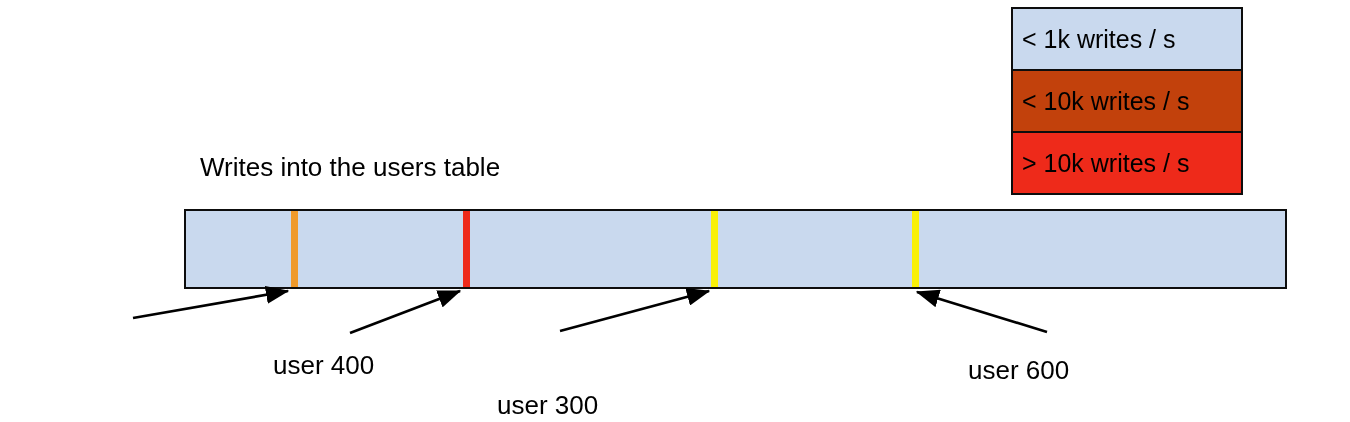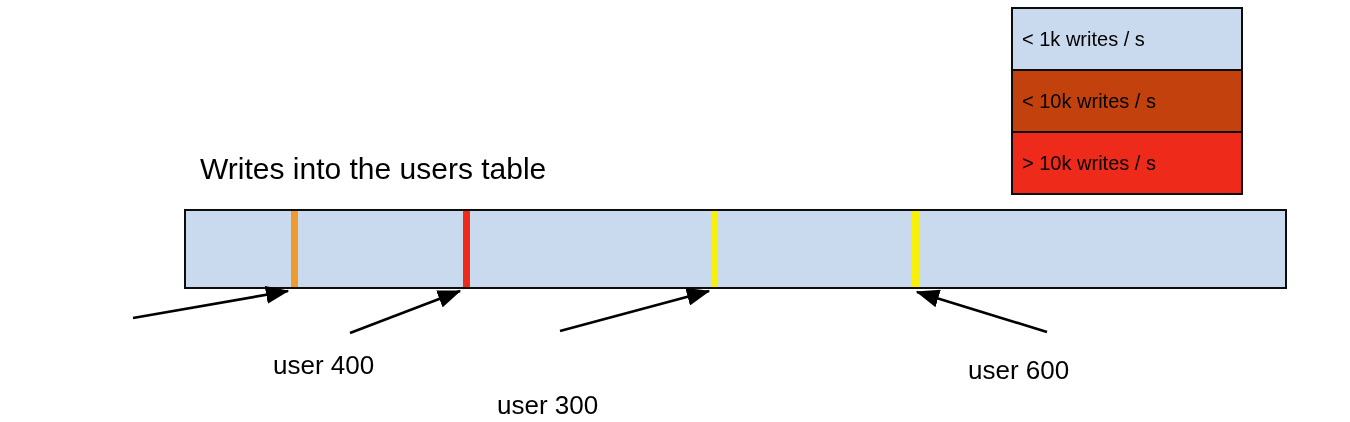--- a/index.html
+++ b/index.html
@@ -36,32 +36,32 @@
     display: flex;
     align-items: center;
     box-sizing: border-box;
     border-bottom: 2px solid #0d0d0d;
     padding-left: 9px;
   }
   .legend-row:last-child {
     border-bottom: none;
   }
   .legend-label {
-    font-size: 20px;
+    font-size: 25px;
     color: #000000;
     line-height: 1;
     white-space: nowrap;
   }
 
   
   #chart-title {
     position: absolute;
     left: 200px;
     top: 152px;
-    font-size: 30px;
+    font-size: 26px;
     color: #000000;
     white-space: nowrap;
   }
 
   
   #table-bar {
     position: absolute;
     left: 184px;
     top: 209px;
     width: 1103px;

